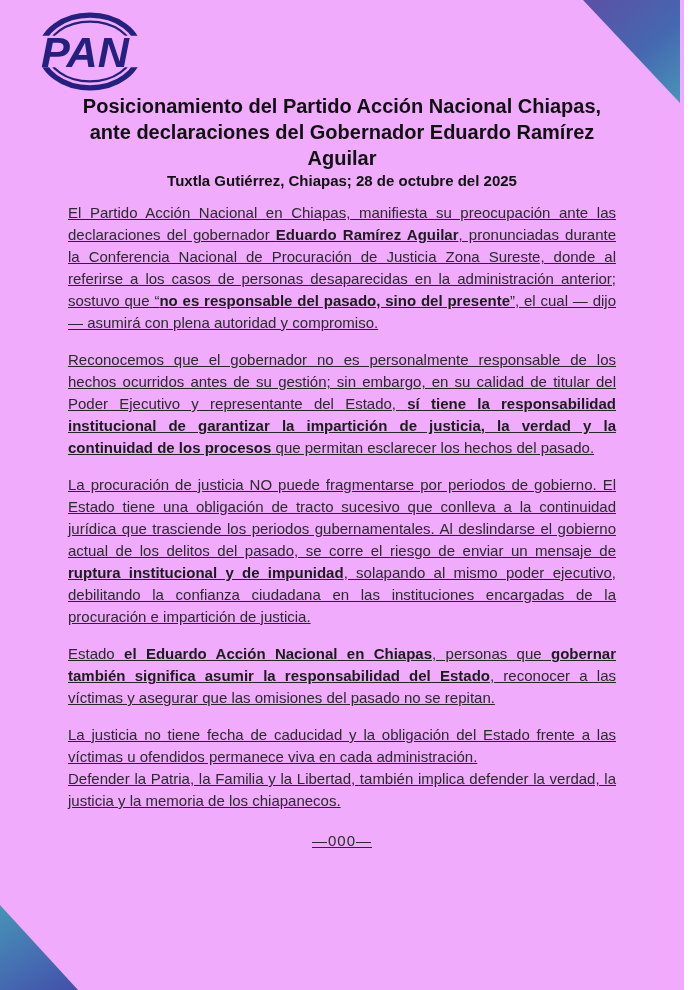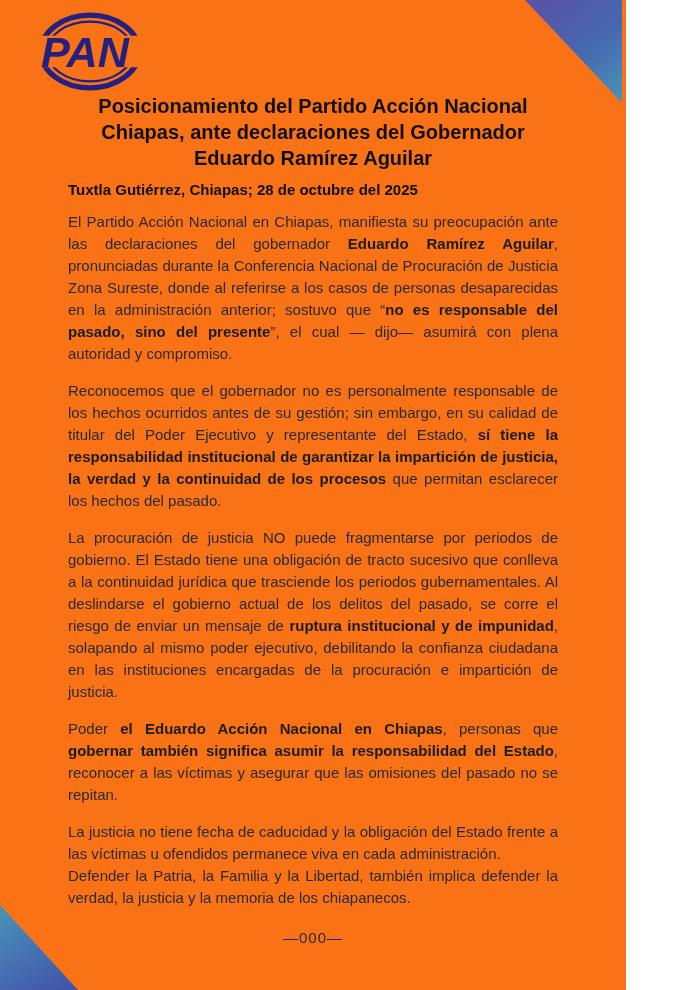--- a/index.html
+++ b/index.html
@@ -1,20 +1,20 @@
 <!DOCTYPE html>
 <html lang="es" style="--logo_navy: #23207F; --triangle_purple: #5A52A6; --triangle_mid: #4568B0; --triangle_teal: #4795B8; --triangle_indigo: #4150A8;"><head>
 <meta charset="utf-8">
 <title>Posicionamiento PAN Chiapas</title>
 <style>
   html,body{margin:0;padding:0;background:#ffffff;}
   .page{
     position:relative;
-    width:626px;height:990px;
-    background:#f97316;
+    width:684px;height:990px;
+    background:#f0abfc;
     overflow:hidden;
     font-family:"Liberation Sans",sans-serif;
     color:#262626;
   }
   
   .corner-tr{
     position:absolute;top:0;right:4px;width:97px;height:103px;
     clip-path:polygon(0 0,100% 0,100% 100%);
     background:linear-gradient(140deg,var(--triangle_purple) 5%,var(--triangle_mid) 55%,var(--triangle_teal) 100%);
   }
@@ -27,36 +27,36 @@
   .logo{position:absolute;left:36px;top:9px;width:108px;height:85px;}
   .logo svg{display:block;}
   
   .content{position:relative;padding:93px 68px 0 68px;}
   h1.title{
     margin:0 auto;max-width:548px;
     text-align:center;
     font-size:20px;line-height:26px;font-weight:bold;color:#101010;
   }
   .dateline{
-    margin-top:10px;
-    text-align:left;font-weight:bold;font-size:15px;color:#101010;
+    margin-top:1px;
+    text-align:center;font-weight:bold;font-size:15px;color:#101010;
   }
-  .doc-body{margin-top:0;}
+  .doc-body{margin-top:0;text-decoration:underline;}
   .para{
     margin:15px 0 0 0;
     text-align:justify;
     font-size:15px;line-height:22px;
     white-space:pre-line;
     color:#2a2a2a;
   }
   .doc-body .para:first-child{margin-top:13px;}
   .para .b{font-weight:bold;color:#1c1c1c;}
   .footer-mark{
     margin-top:20px;
-    text-align:center;font-size:15px;color:#2a2a2a;letter-spacing:1px;
+    text-align:center;font-size:15px;color:#2a2a2a;letter-spacing:1px;text-decoration:underline;
   }
 </style>
 </head>
 <body>
 
 <div class="page">
 
   <div class="corner-tr"></div>
   <div class="corner-bl"></div>
 
@@ -76,20 +76,20 @@
     </svg>
   </div>
 
   <div class="content">
     <h1 class="title">Posicionamiento del Partido Acción Nacional Chiapas, ante declaraciones del Gobernador Eduardo Ramírez Aguilar</h1>
     <div class="dateline">Tuxtla Gutiérrez, Chiapas; 28 de octubre del 2025</div>
     <div class="doc-body" id="doc-body">
         <p class="para"><span>El Partido Acción Nacional en Chiapas, manifiesta su preocupación ante las declaraciones del gobernador </span><span class="b">Eduardo Ramírez Aguilar</span><span>, pronunciadas durante la Conferencia Nacional de Procuración de Justicia Zona Sureste, donde al referirse a los casos de personas desaparecidas en la administración anterior; sostuvo que “</span><span class="b">no es responsable del pasado, sino del presente</span><span>”, el cual — dijo— asumirá con plena autoridad y compromiso.</span></p>
         <p class="para"><span>Reconocemos que el gobernador no es personalmente responsable de los hechos ocurridos antes de su gestión; sin embargo, en su calidad de titular del Poder Ejecutivo y representante del Estado, </span><span class="b">sí tiene la responsabilidad institucional de garantizar la impartición de justicia, la verdad y la continuidad de los procesos</span><span> que permitan esclarecer los hechos del pasado.</span></p>
         <p class="para"><span>La procuración de justicia NO puede fragmentarse por periodos de gobierno. El Estado tiene una obligación de tracto sucesivo que conlleva a la continuidad jurídica que trasciende los periodos gubernamentales. Al deslindarse el gobierno actual de los delitos del pasado, se corre el riesgo de enviar un mensaje de </span><span class="b">ruptura institucional y de impunidad</span><span>, solapando al mismo poder ejecutivo, debilitando la confianza ciudadana en las instituciones encargadas de la procuración e impartición de justicia.</span></p>
-        <p class="para"><span>Poder </span><span class="b">el Eduardo Acción Nacional en Chiapas</span><span>, personas que </span><span class="b">gobernar también significa asumir la responsabilidad del Estado</span><span>, reconocer a las víctimas y asegurar que las omisiones del pasado no se repitan.</span></p>
+        <p class="para"><span>Estado </span><span class="b">el Eduardo Acción Nacional en Chiapas</span><span>, personas que </span><span class="b">gobernar también significa asumir la responsabilidad del Estado</span><span>, reconocer a las víctimas y asegurar que las omisiones del pasado no se repitan.</span></p>
         <p class="para"><span>La justicia no tiene fecha de caducidad y la obligación del Estado frente a las víctimas u ofendidos permanece viva en cada administración.
 Defender la Patria, la Familia y la Libertad, también implica defender la verdad, la justicia y la memoria de los chiapanecos.</span></p>
       </div>
     <div class="footer-mark">—000—</div>
   </div>
 
 </div>
 
 </body></html>

